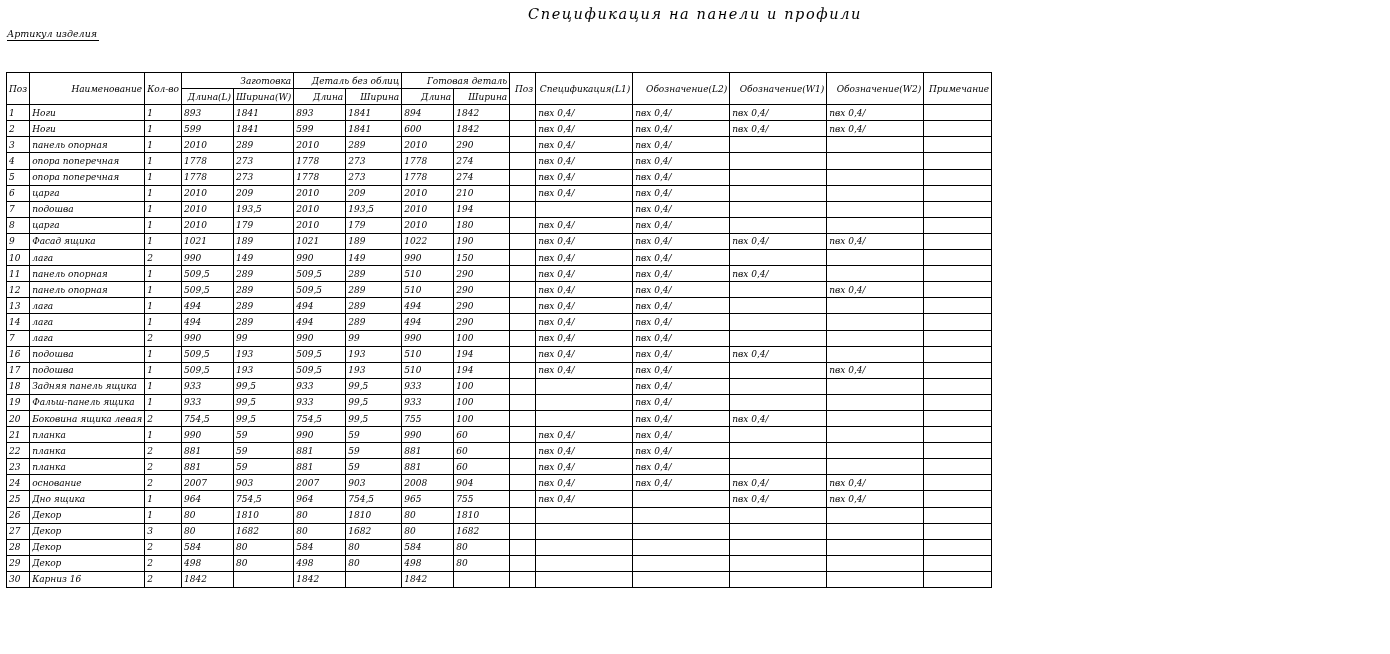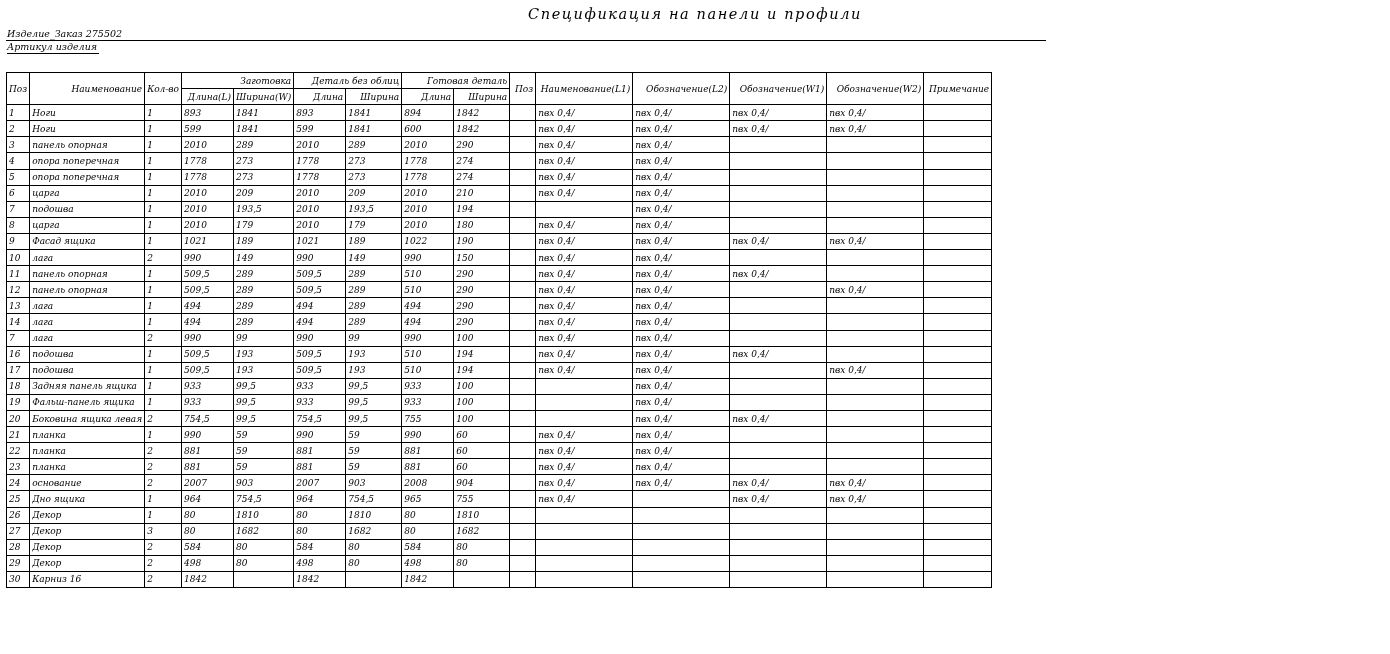--- a/index.html
+++ b/index.html
@@ -99,21 +99,20 @@
   td.name { padding-left: 3px; margin-top: 12px; }
 </style>
 </head>
 <body>
 
 <div class="page">
 
   <div class="doc-title">Специфuкация на панели и профили</div>
 
   <div class="header-block">
-    <div class="header-line">Изделие_Заказ 275502</div>
     <div class="header-line short-wrap">
       <span class="underlined">Артикул изделия</span>
     </div>
   </div>
 
   <table class="spec">
     <colgroup>
       <col class="c-pos">
         <col class="c-name">
         <col class="c-qty">
@@ -132,21 +131,21 @@
     </colgroup>
     <thead>
       <tr>
         <th rowspan="2" class="tall">Поз</th>
         <th rowspan="2" class="tall">Наименование</th>
         <th rowspan="2" class="tall">Кол-во</th>
         <th colspan="2">Заготовка</th>
         <th colspan="2">Деталь без облиц</th>
         <th colspan="2">Готовая деталь</th>
         <th rowspan="2" class="tall">Поз</th>
-        <th rowspan="2" class="tall">Наименование(L1)</th>
+        <th rowspan="2" class="tall">Специфuкация(L1)</th>
         <th rowspan="2" class="tall">Обозначение(L2)</th>
         <th rowspan="2" class="tall">Обозначение(W1)</th>
         <th rowspan="2" class="tall">Обозначение(W2)</th>
         <th rowspan="2" class="tall">Примечание</th>
       </tr>
       <tr>
         <th>Длина(L)</th>
         <th>Ширина(W)</th>
         <th>Длина</th>
         <th>Ширина</th>

